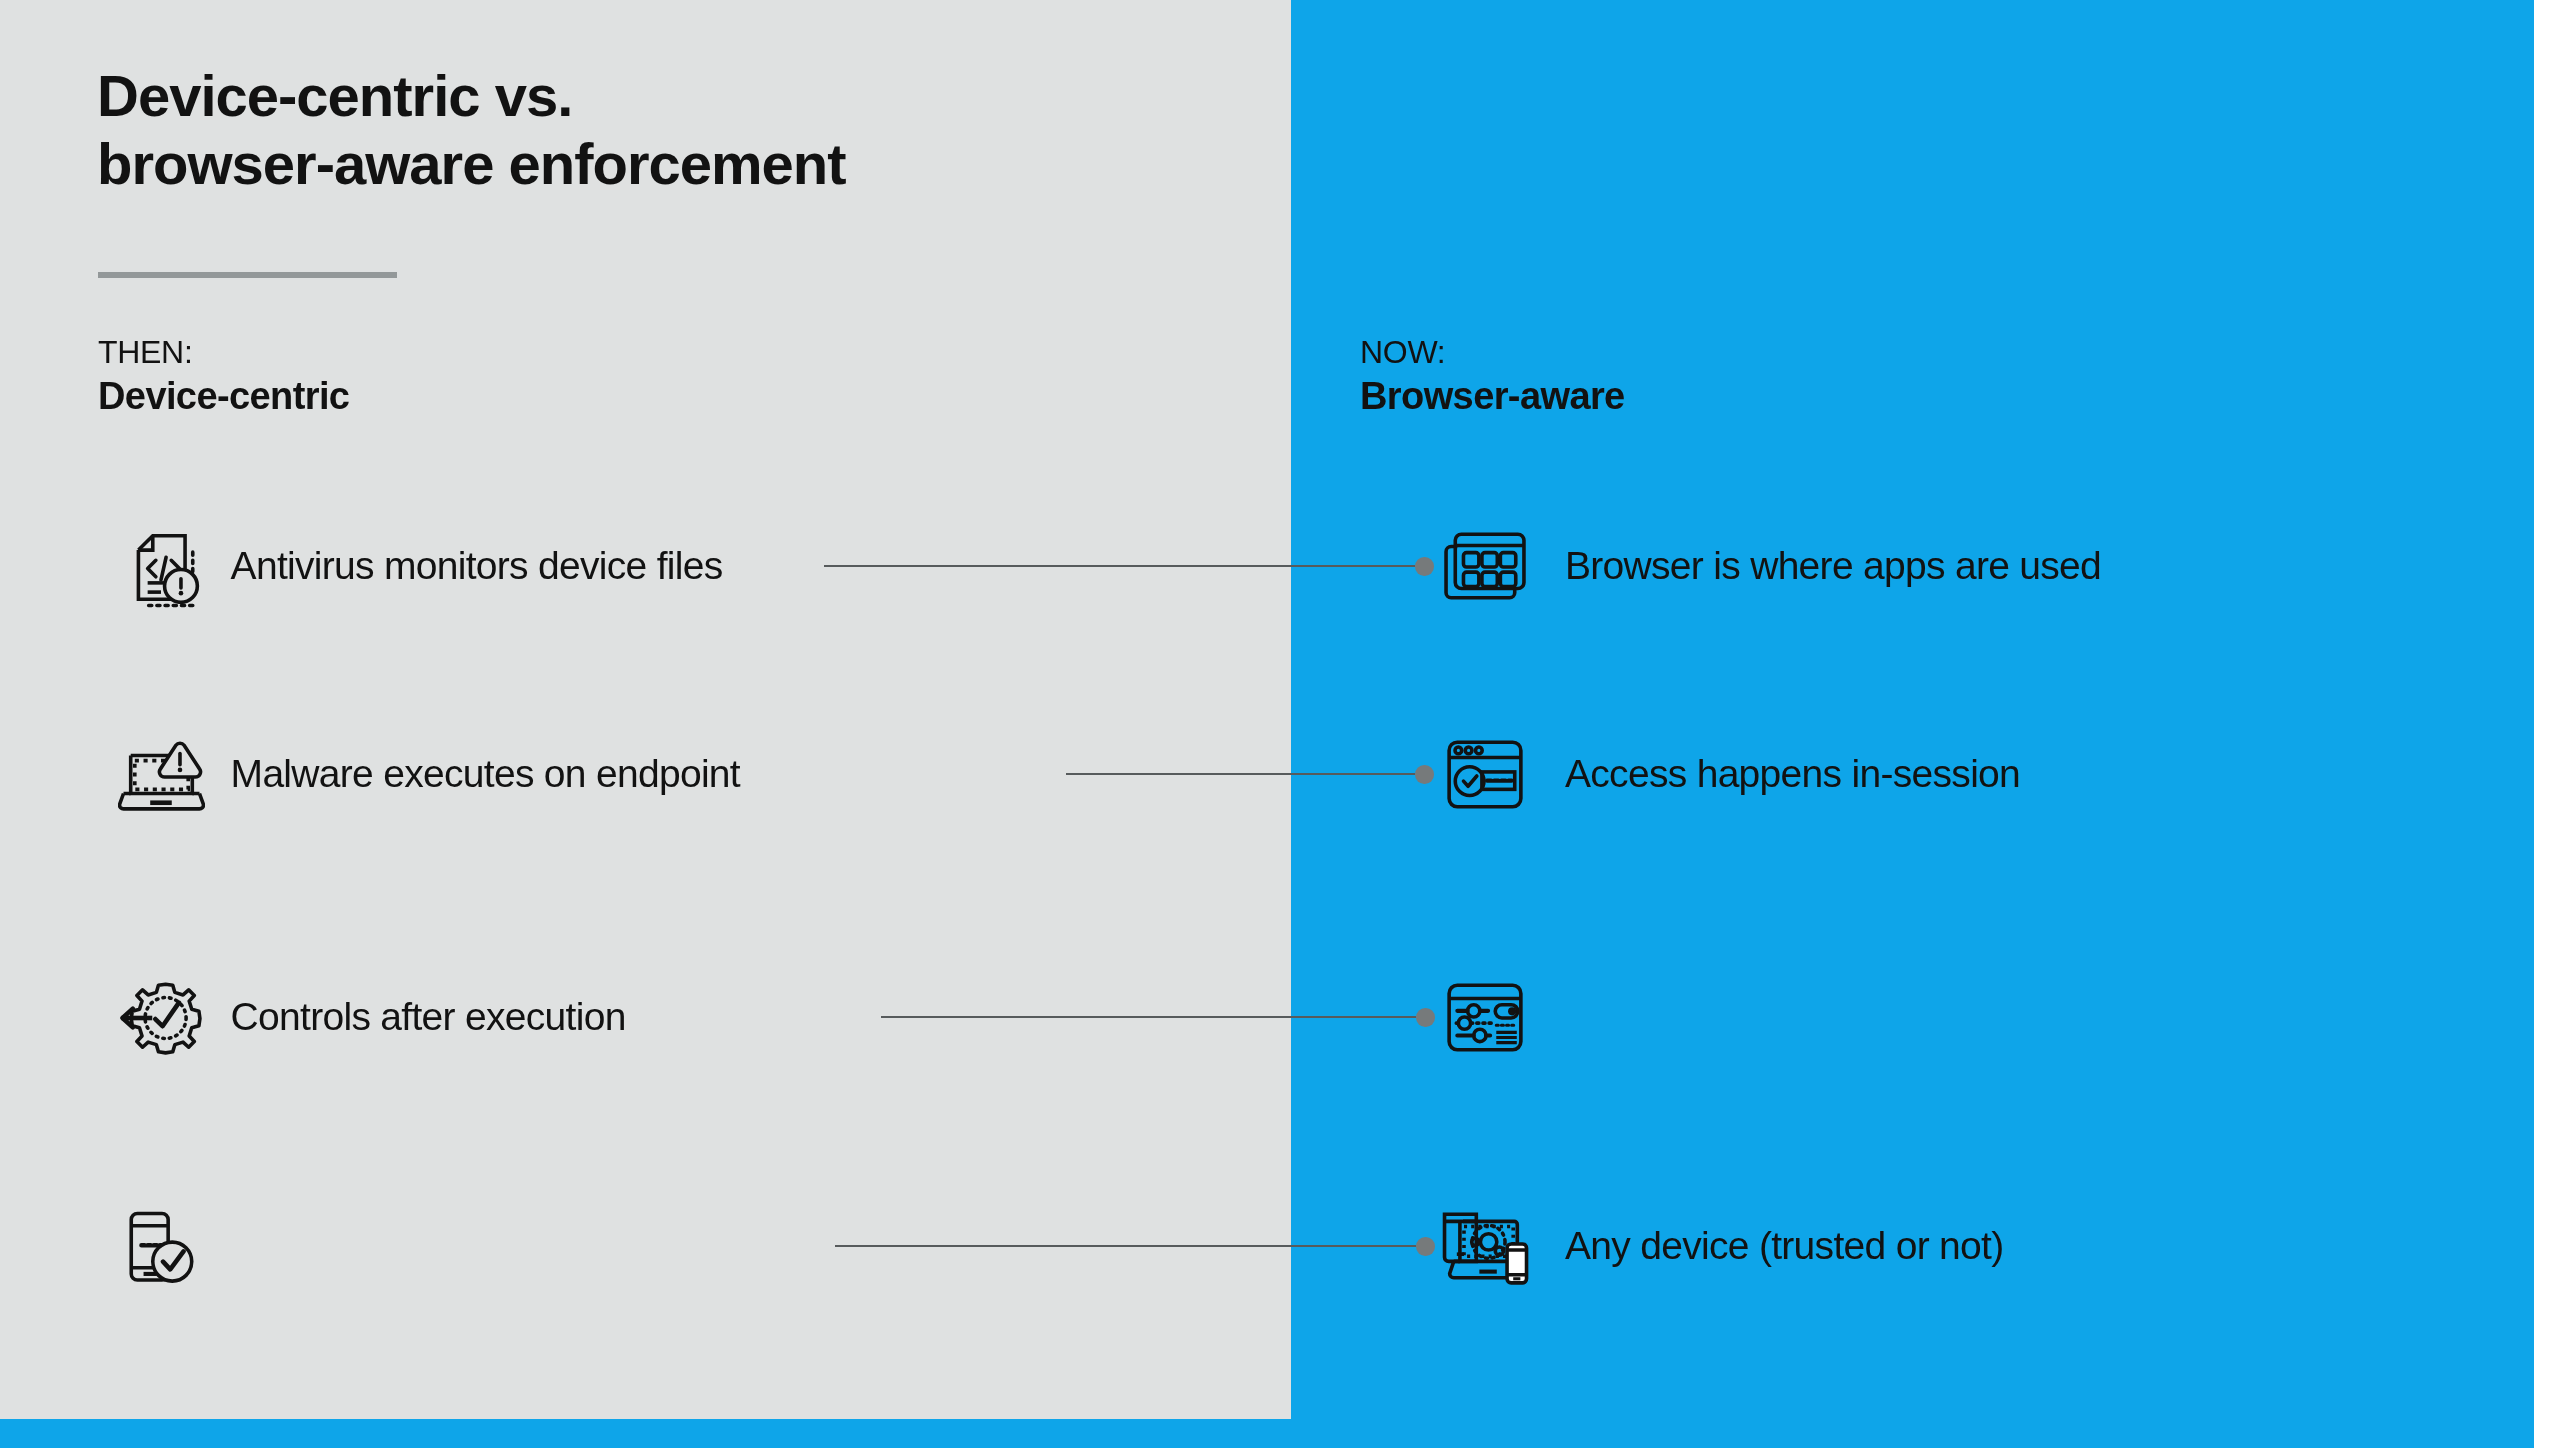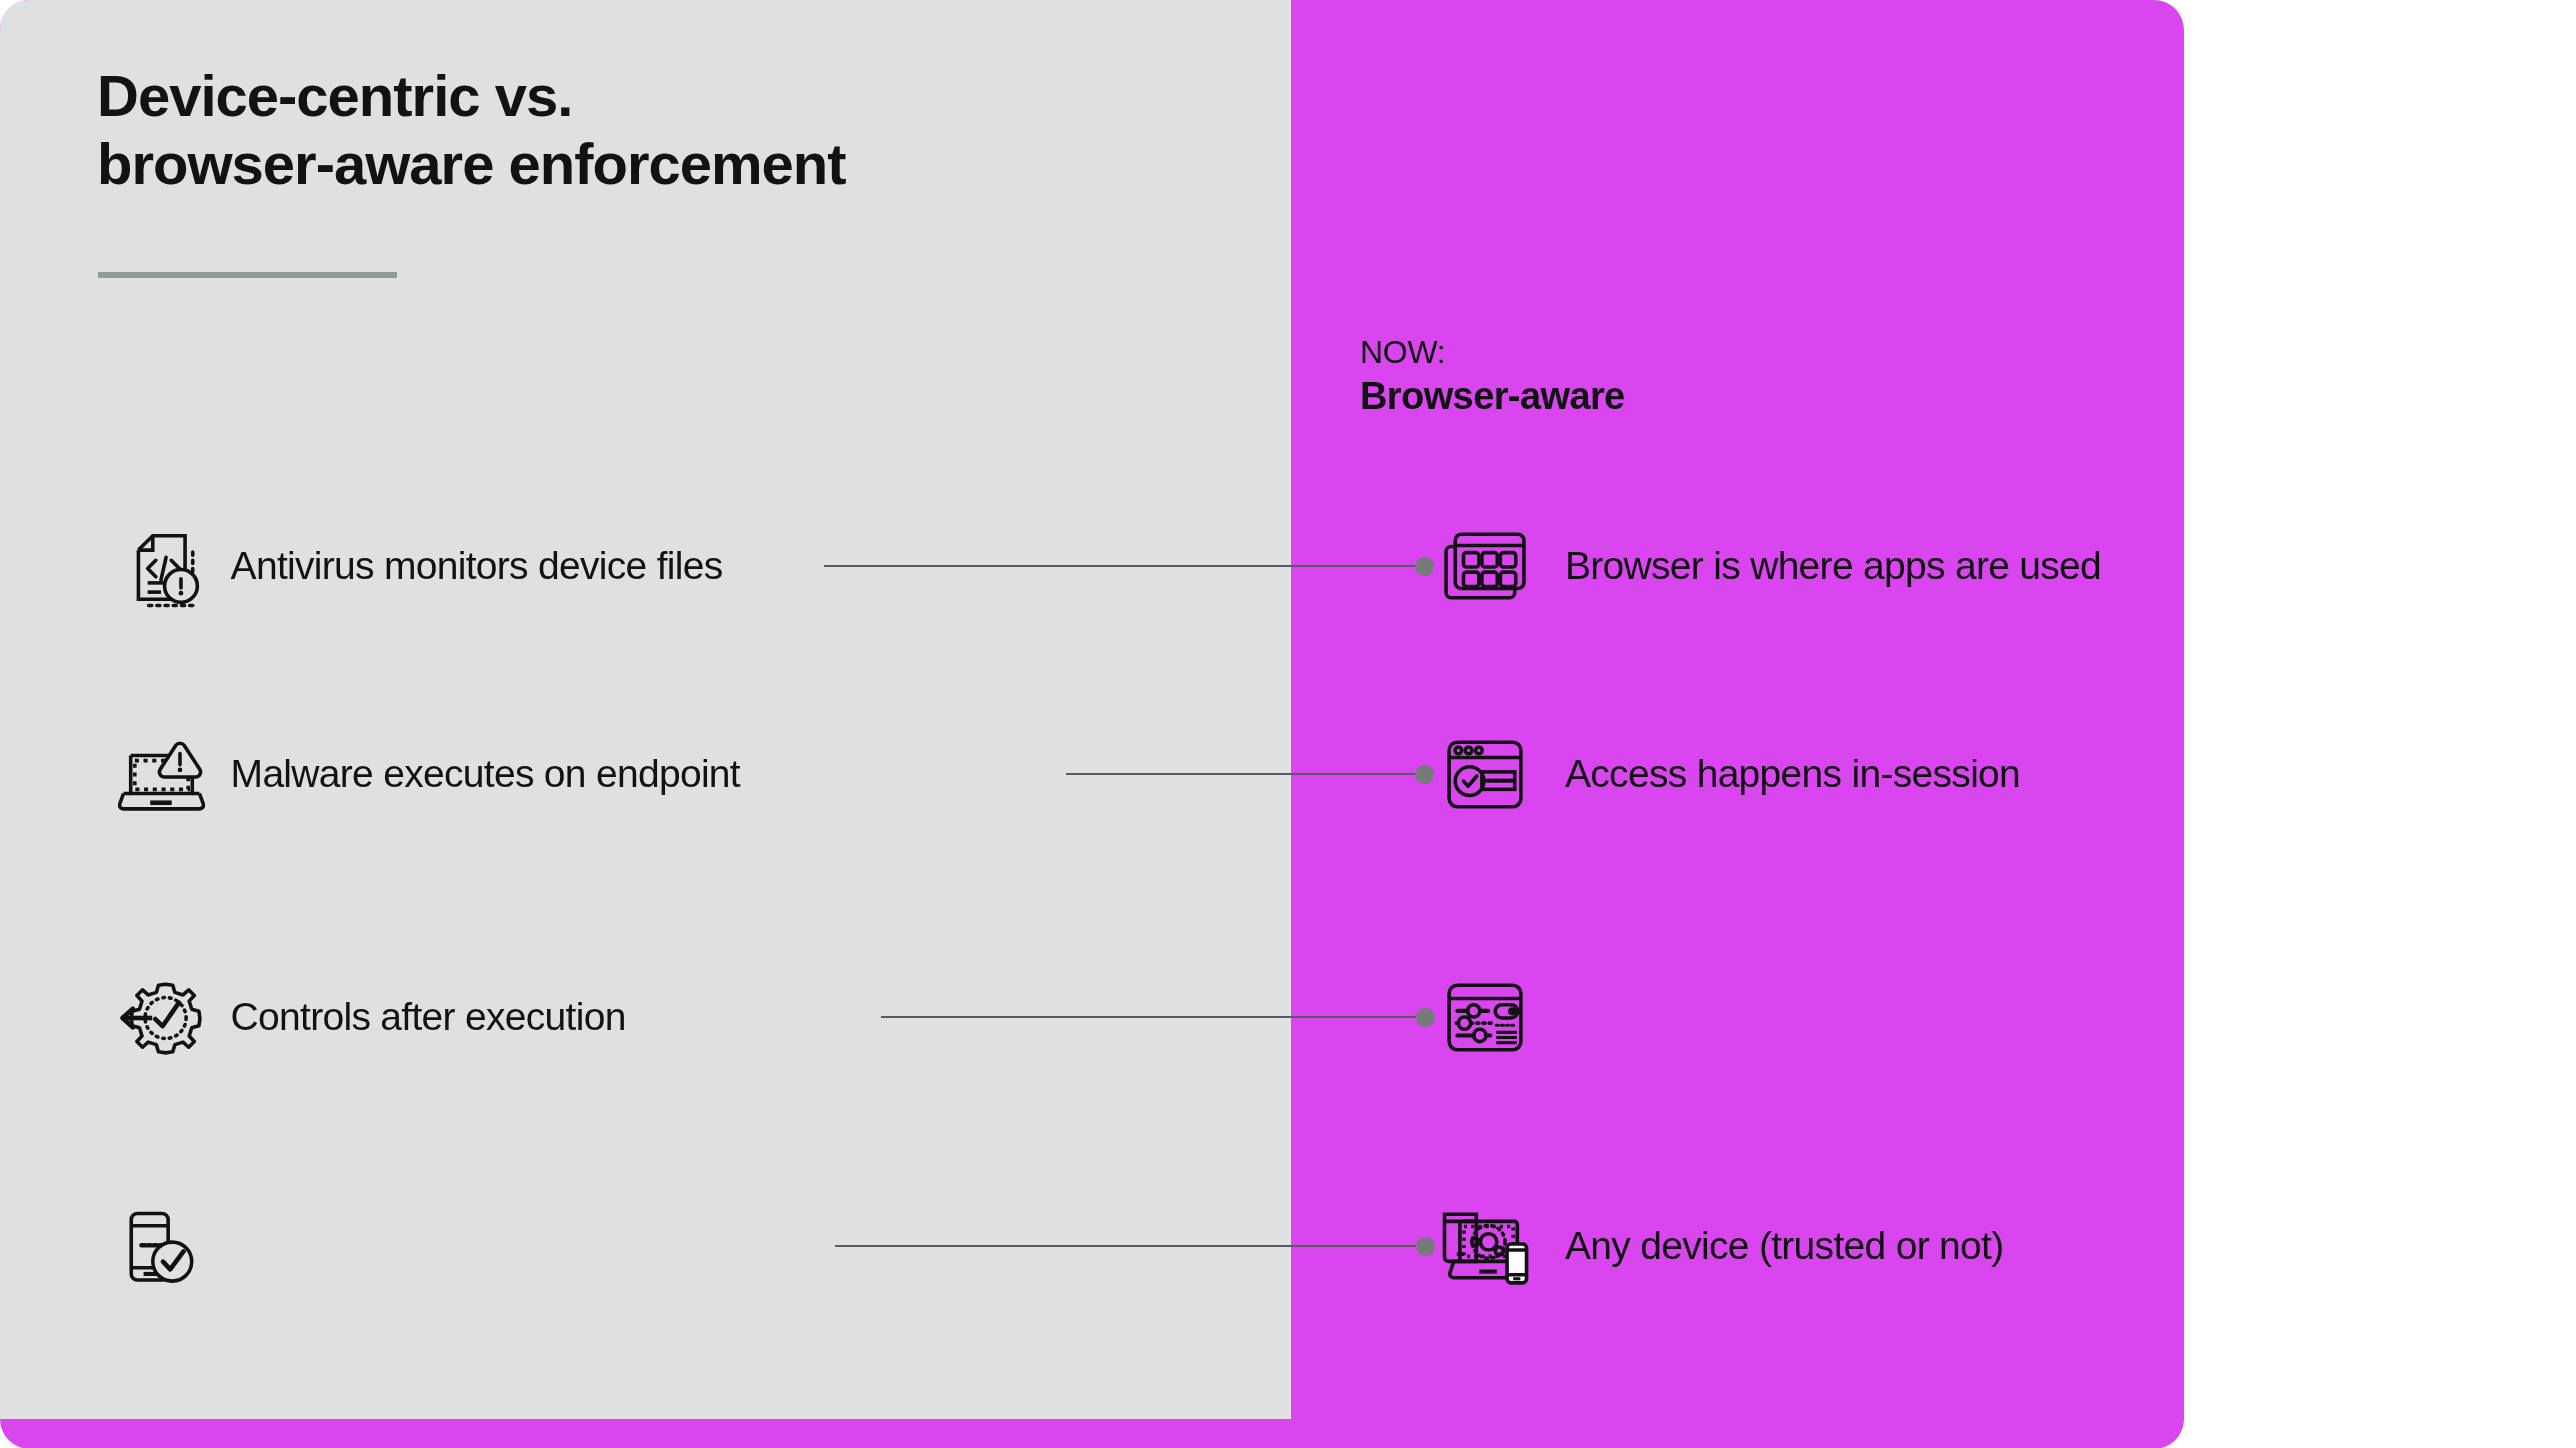--- a/index.html
+++ b/index.html
@@ -8,25 +8,24 @@
     padding: 0;
     background: #ffffff;
   }
   body {
     font-family: "Liberation Sans", sans-serif;
     -webkit-font-smoothing: antialiased;
   }
 
   #stage {
     position: relative;
-    width: 2184px;
+    width: 2534px;
     height: 1449px;
-    background: #d946ef;
+    background: #0ea5e9;
     overflow: hidden;
-    border-radius: 30px;
   }
 
   
   #left-panel {
     position: absolute;
     left: 0;
     top: 0;
     width: 1291px;
     height: 1419px;
     background: #dfe1e1;
@@ -151,20 +150,24 @@
 <div id="stage">
 
   <div id="left-panel"></div>
 
   <div id="title-block">
     <h1 id="page-title">Device-centric vs.
 browser-aware enforcement</h1>
   </div>
   <div id="title-rule"></div>
 
+  <div class="col-head" id="col-head-then">
+    <div class="col-head-eyebrow">THEN:</div>
+    <div class="col-head-title">Device-centric</div>
+  </div>
 
   <div class="col-head" id="col-head-now">
     <div class="col-head-eyebrow">NOW:</div>
     <div class="col-head-title">Browser-aware</div>
   </div>
 
   <div class="row row-1">
 
     <div class="connector" style="left:824px; top:36px; width:610px;">
       <div class="c-line" style="width:591px;"></div>

